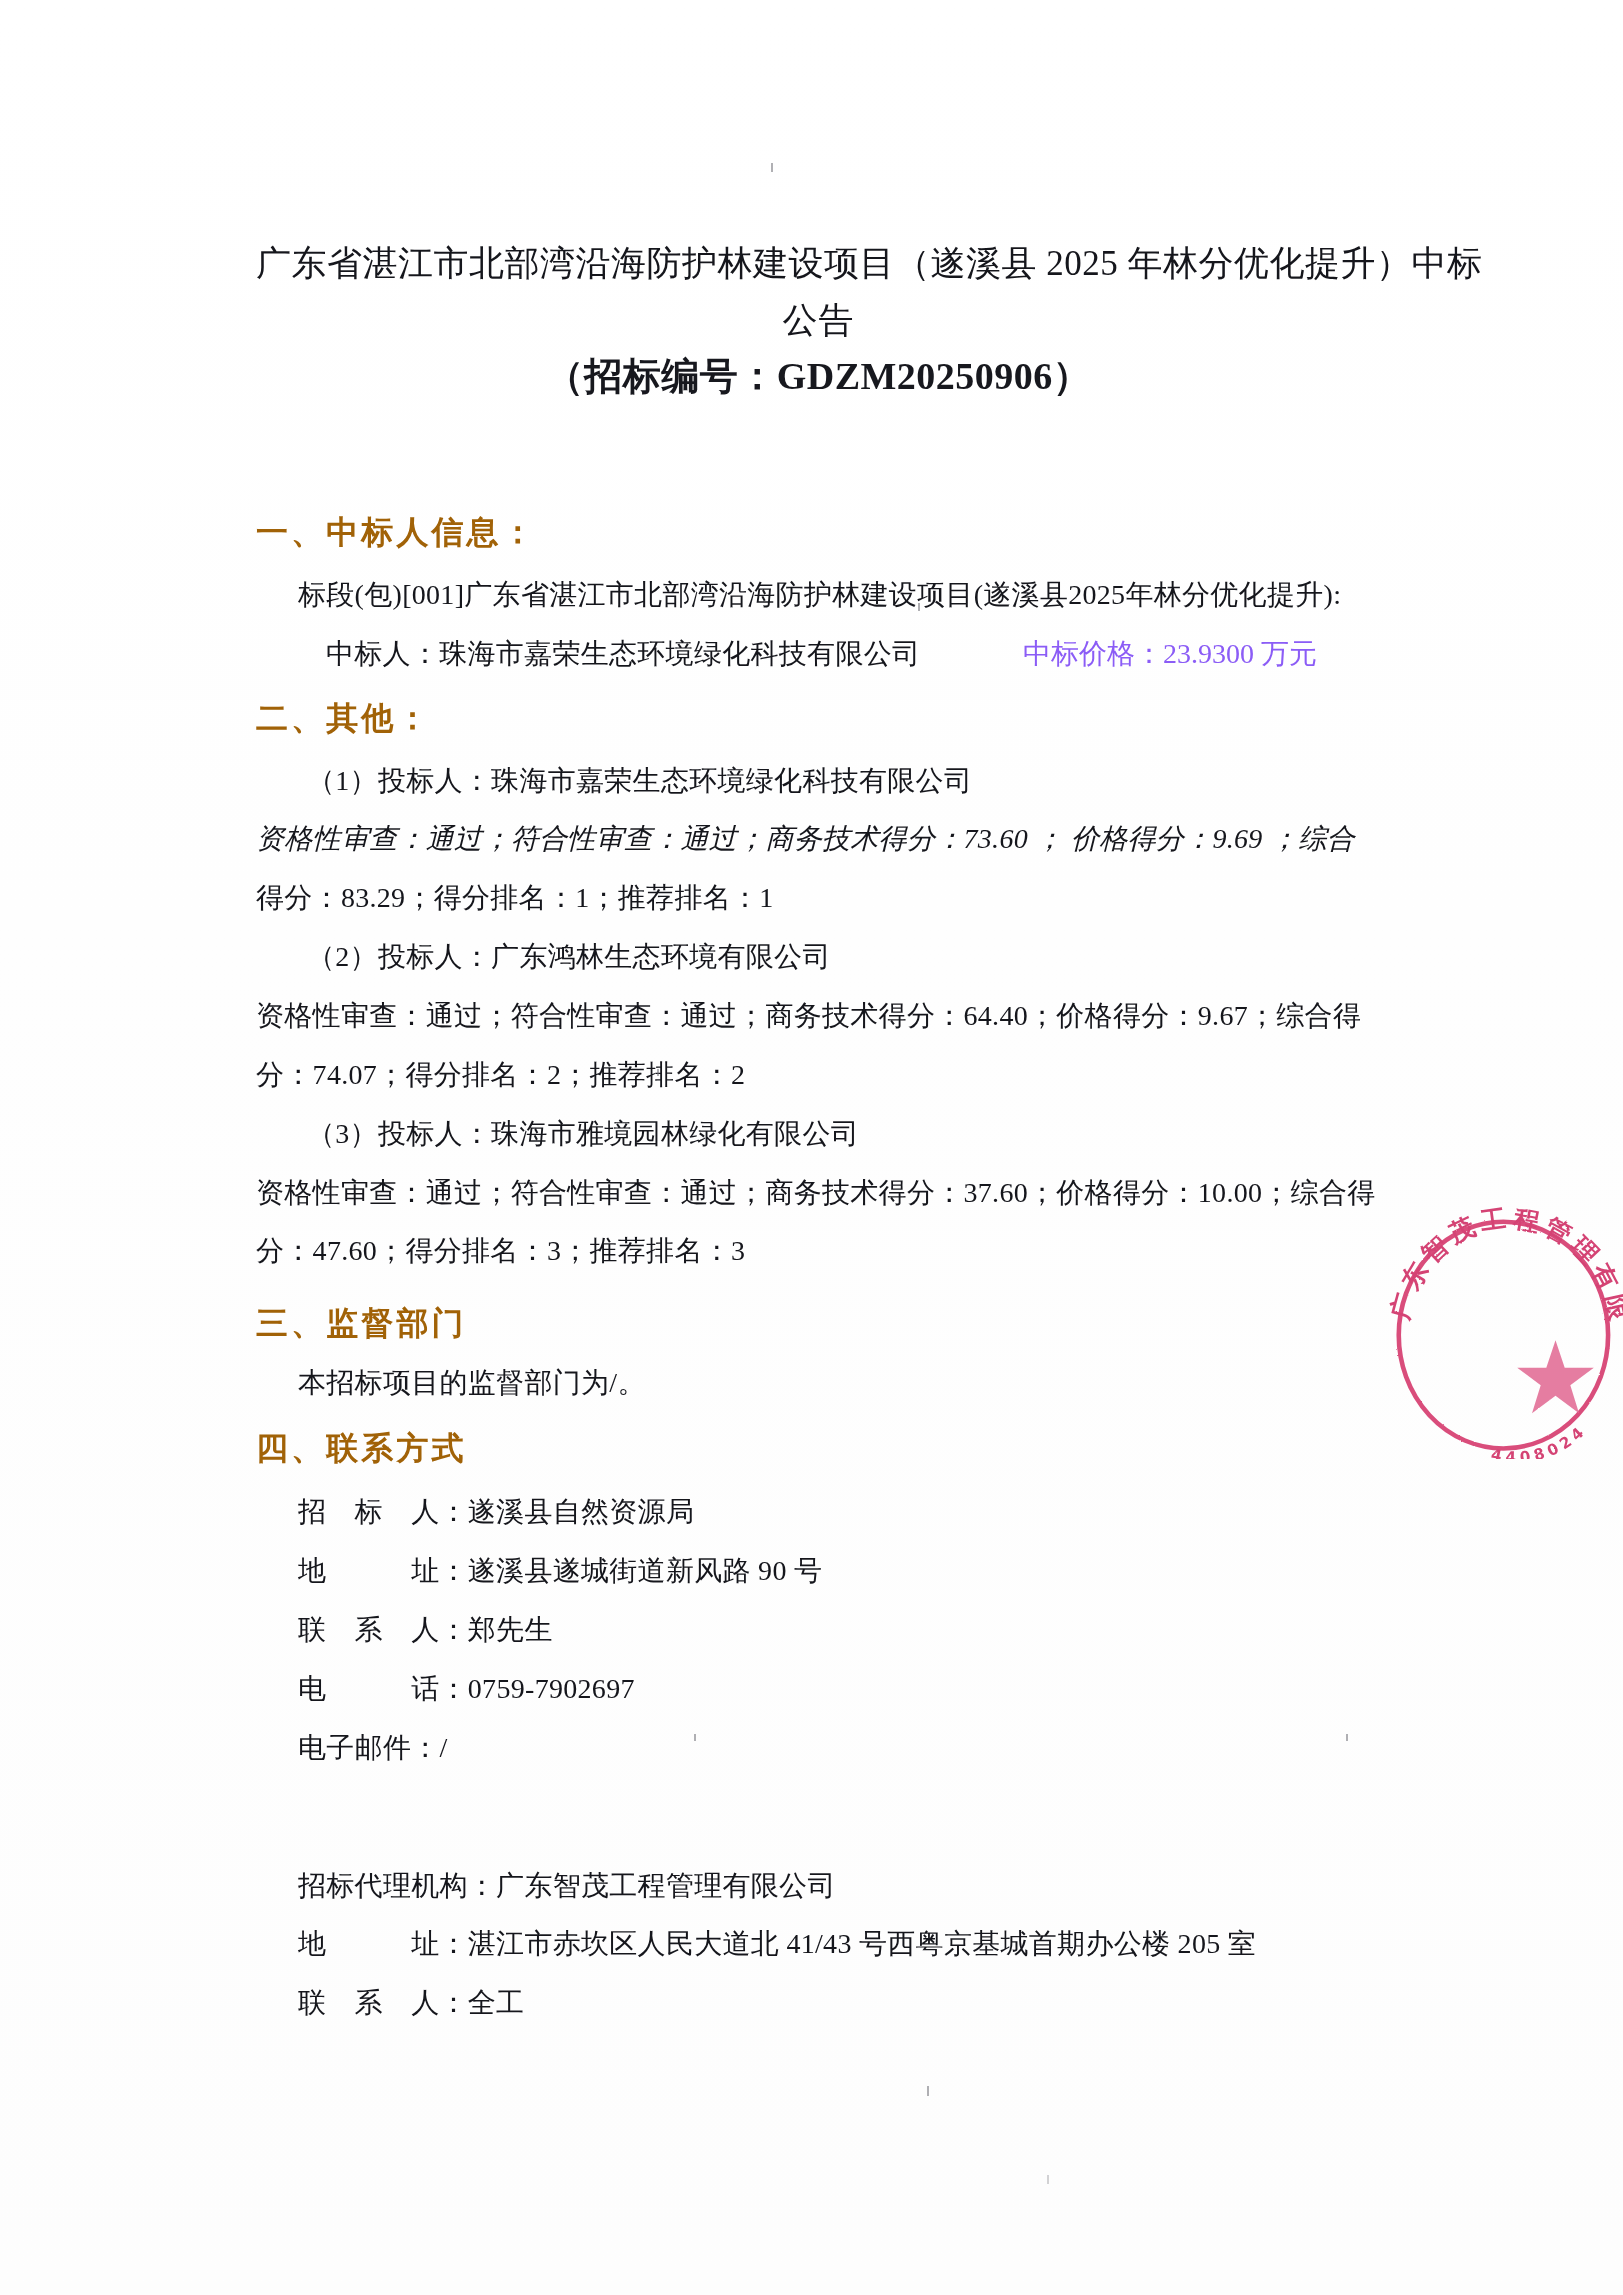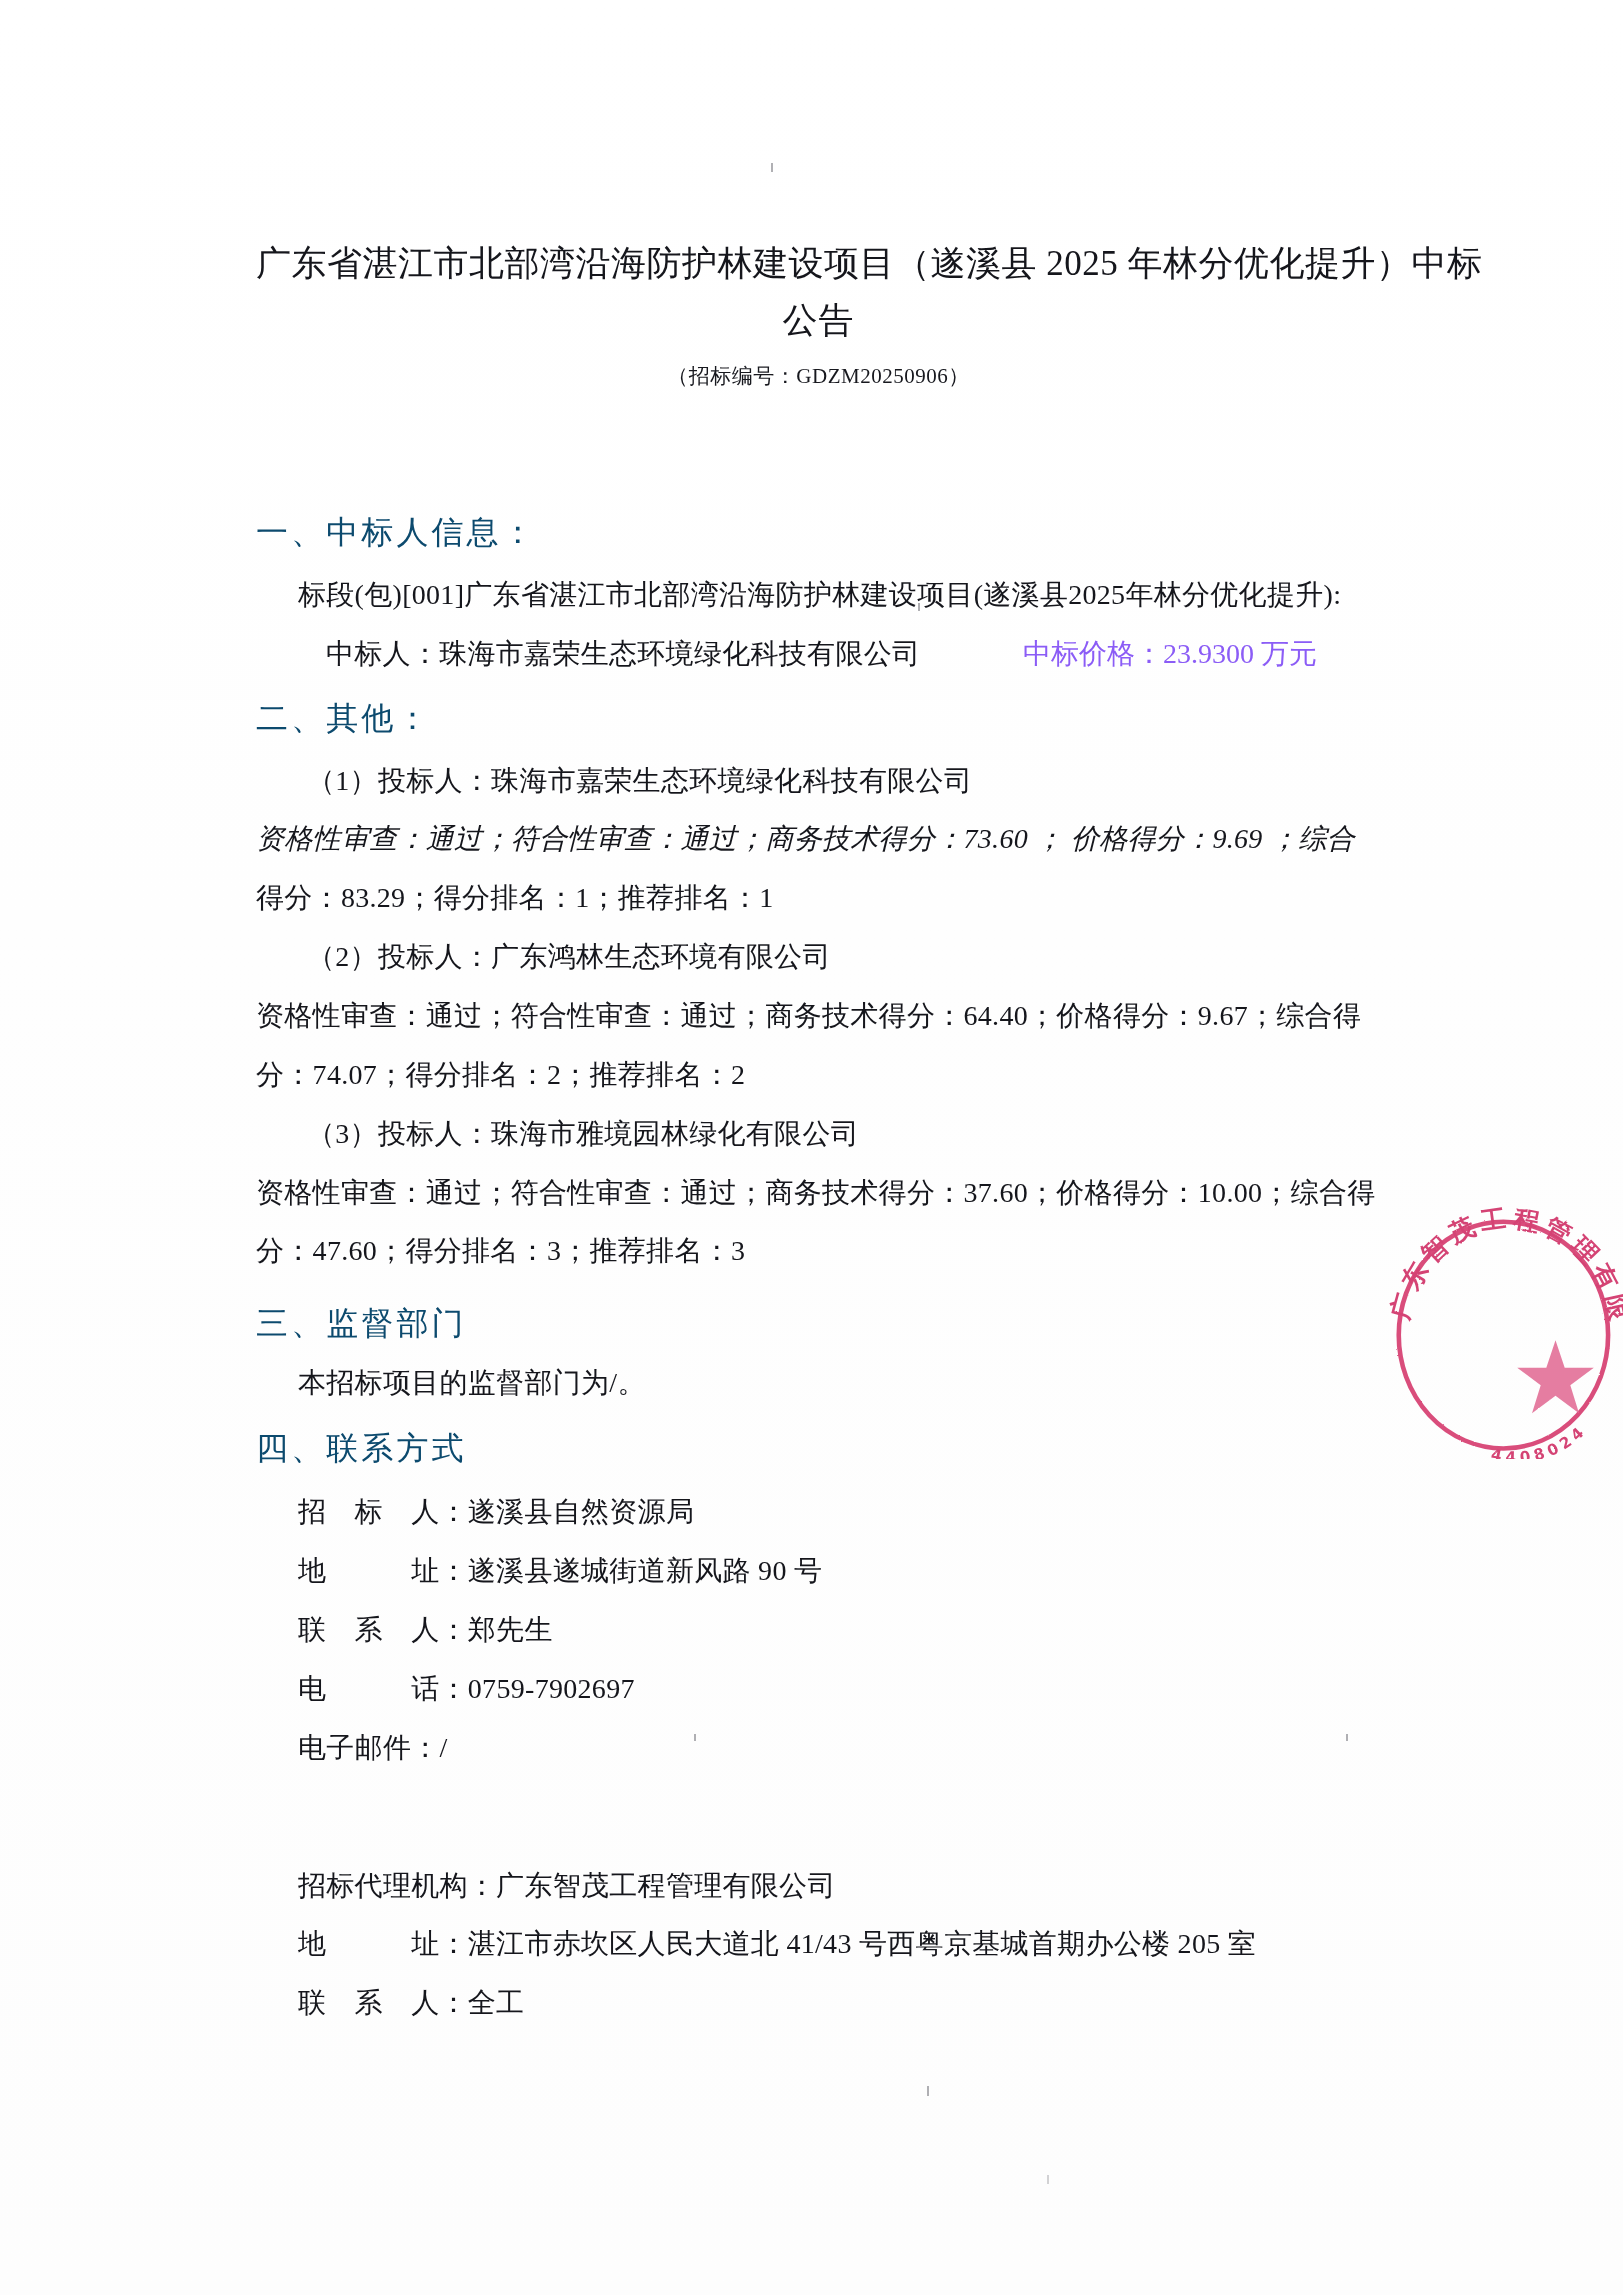--- a/index.html
+++ b/index.html
@@ -49,34 +49,35 @@
     line-height: 57px;
     letter-spacing: 0.5px;
     color: #15161c;
     font-weight: 400;
     white-space: nowrap;
   }
   .doc-title-line.l2 {
     letter-spacing: 1px;
   }
   .doc-subtitle {
-    font-size: 21px;
+    font-size: 38px;
     line-height: 55px;
     color: #17181e;
     letter-spacing: 0.5px;
+    font-weight: bold;
   }
 
   
   .section-heading {
     position: absolute;
     font-family: "DejaVu Sans", "Liberation Sans", sans-serif;
-    font-weight: 400;
+    font-weight: 700;
     font-size: 32px;
     line-height: 32px;
-    color: #0c4a6e;
+    color: #a16207;
     letter-spacing: 3.1px;
     white-space: nowrap;
   }
 
   
   .body-line {
     position: absolute;
     font-size: 28px;
     line-height: 28px;
     color: #15161c;

